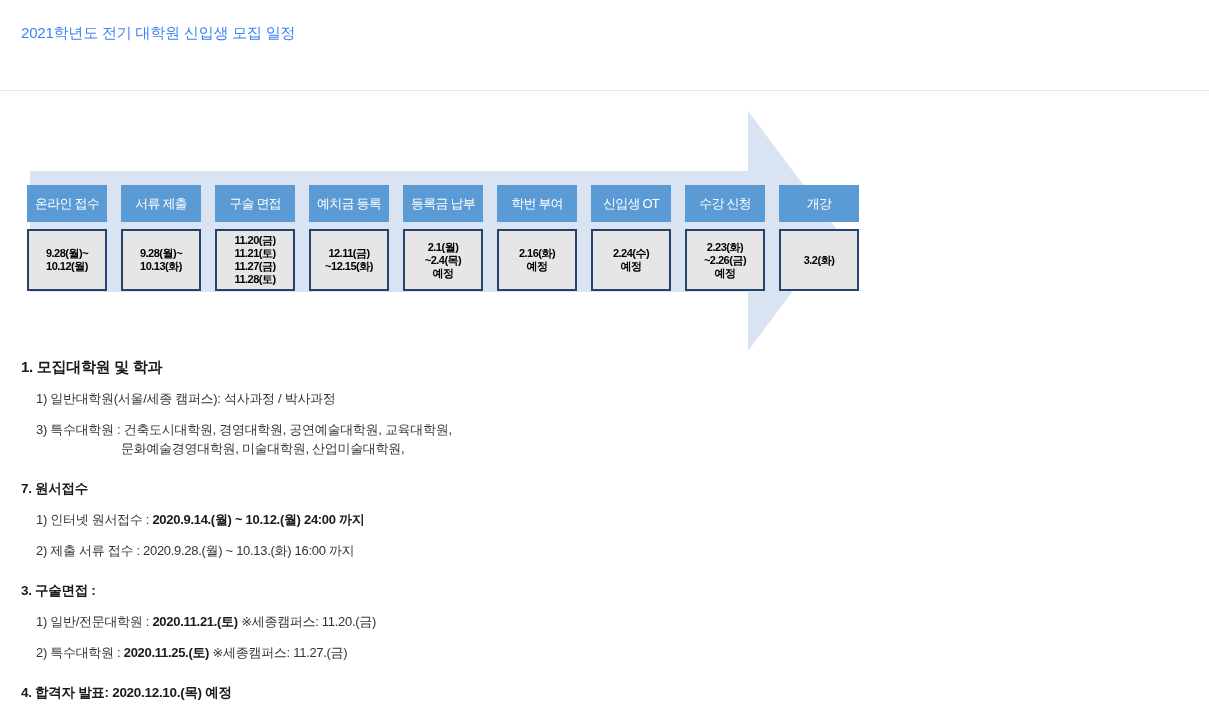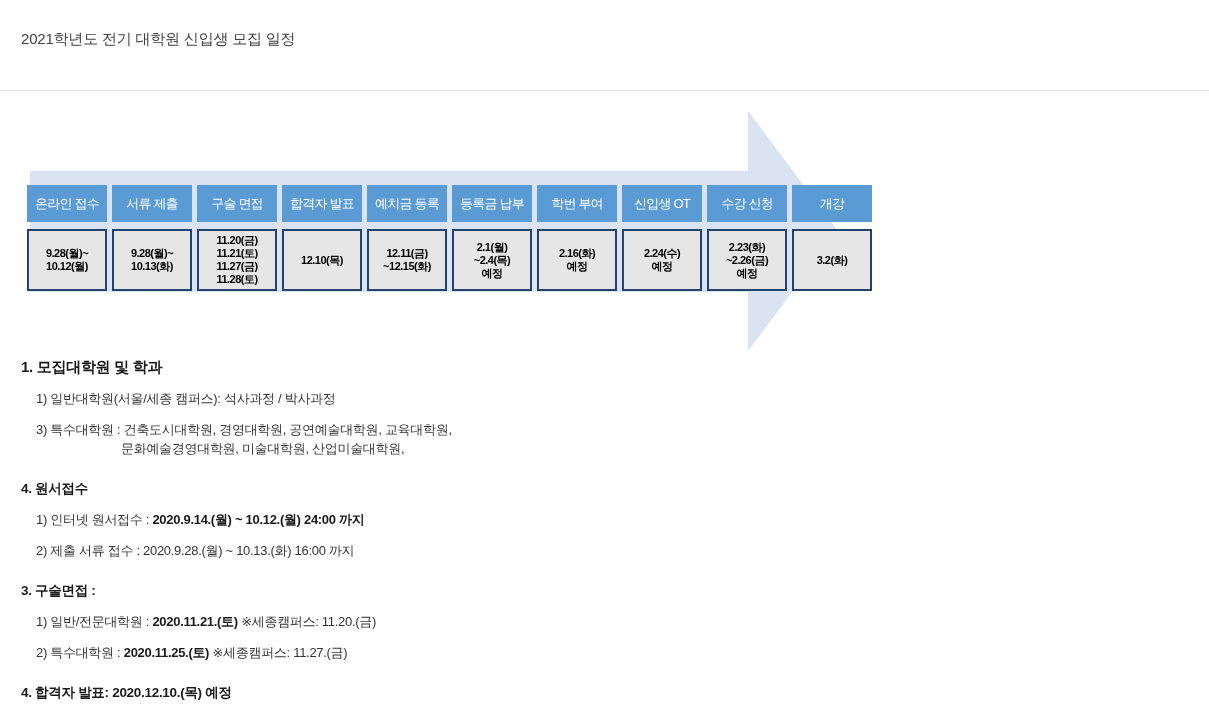--- a/index.html
+++ b/index.html
@@ -9,24 +9,24 @@
     position: relative;
     overflow: hidden;
     font-family: "Liberation Sans", "DejaVu Sans", sans-serif;
     color: #333;
   }
   .page { position: absolute; inset: 0; }
 
   
   .page-title {
     position: absolute;
-    left: 21px; top: 30px;
+    left: 21px; top: 24px;
     font-size: 15px;
     font-weight: 400;
-    color: #404040;
+    color: #3b82f6;
     letter-spacing: -0.2px;
   }
   .divider {
     position: absolute;
     left: 0; top: 90px;
     width: 1209px; height: 0;
     border-top: 1px solid #e6e6e6;
   }
 
   
@@ -42,21 +42,21 @@
     left: 748px; top: 20px;
     width: 0; height: 0;
     border-top: 120px solid transparent;
     border-bottom: 120px solid transparent;
     border-left: 90px solid #dae3f1;
   }
   .steps {
     position: absolute;
     left: 27px; top: 94px;
     display: flex;
-    gap: 5px;
+    gap: 14px;
   }
   .step { width: 80px; }
   .step-label {
     height: 37px;
     background: #5b9bd5;
     color: #ffffff;
     font-size: 13px;
     letter-spacing: -0.8px;
     display: flex; align-items: center; justify-content: center;
     white-space: nowrap;
@@ -121,24 +121,20 @@
 10.13(화)</div>
       </div>
       <div class="step">
         <div class="step-label">구술 면접</div>
         <div class="step-date">11.20(금)
 11.21(토)
 11.27(금)
 11.28(토)</div>
       </div>
       <div class="step">
-        <div class="step-label">합격자 발표</div>
-        <div class="step-date">12.10(목)</div>
-      </div>
-      <div class="step">
         <div class="step-label">예치금 등록</div>
         <div class="step-date">12.11(금)
 ~12.15(화)</div>
       </div>
       <div class="step">
         <div class="step-label">등록금 납부</div>
         <div class="step-date">2.1(월)
 ~2.4(목)
 예정</div>
       </div>
@@ -168,21 +164,21 @@
   <div class="content">
 
     <div class="section">
       <div class="sec-heading h-large">1. 모집대학원 및 학과</div>
       <div class="sec-line indent1">1) 일반대학원(서울/세종 캠퍼스): 석사과정 / 박사과정</div>
       <div class="sec-line indent1">3) 특수대학원 : 건축도시대학원, 경영대학원, 공연예술대학원, 교육대학원,</div>
       <div class="sec-line indent2">문화예술경영대학원, 미술대학원, 산업미술대학원,</div>
     </div>
 
     <div class="section">
-      <div class="sec-heading">4. 원서접수</div>
+      <div class="sec-heading">7. 원서접수</div>
       <div class="sec-line indent1"><span>1) 인터넷 원서접수 : </span><span class="bold">2020.9.14.(월) ~ 10.12.(월) 24:00 까지</span></div>
       <div class="sec-line indent1">2) 제출 서류 접수  : 2020.9.28.(월) ~ 10.13.(화) 16:00 까지</div>
     </div>
 
     <div class="section">
       <div class="sec-heading">3. 구술면접 :</div>
       <div class="sec-line indent1"><span>1) 일반/전문대학원 : </span><span class="bold">2020.11.21.(토)</span><span> ※세종캠퍼스: 11.20.(금)</span></div>
       <div class="sec-line indent1"><span>2) 특수대학원 : </span><span class="bold">2020.11.25.(토)</span><span>  ※세종캠퍼스: 11.27.(금)</span></div>
     </div>
 

